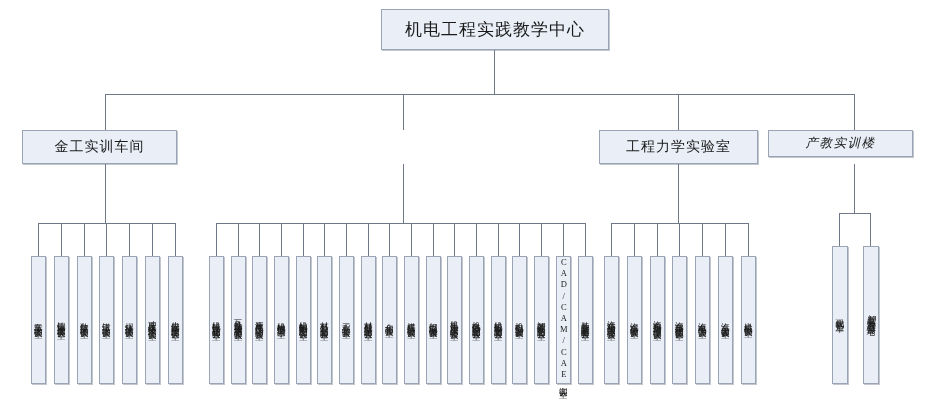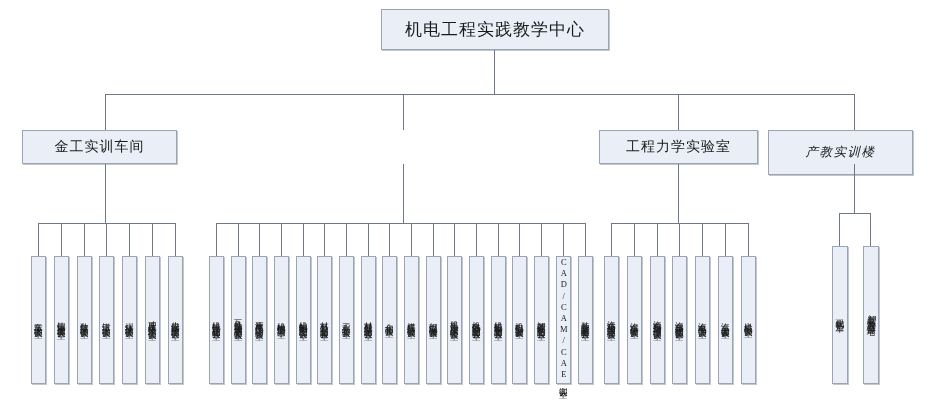--- a/index.html
+++ b/index.html
@@ -96,21 +96,21 @@
 
   <div class="box lvl2" style="left:22px;top:130px;width:155px;height:34px;">
     <span>金工实训车间</span>
   </div>
 
 
   <div class="box lvl2" style="left:599px;top:130px;width:159px;height:34px;">
     <span>工程力学实验室</span>
   </div>
 
-  <div class="box lvl2 italic" style="left:768px;top:130px;width:145px;height:45px;">
+  <div class="box lvl2 italic" style="left:768px;top:130px;width:145px;height:27px;">
     <span>产教实训楼</span>
   </div>
 
   <div class="ln lnv" style="left:105px;top:164px;width:1px;height:59px;"></div>
   <div class="ln lnh" style="left:38px;top:223px;width:137px;height:1px;"></div>
 
   <div class="ln lnv" style="left:38px;top:223px;width:1px;height:33px;"></div>
   <div class="ln lnv" style="left:61px;top:223px;width:1px;height:33px;"></div>
   <div class="ln lnv" style="left:84px;top:223px;width:1px;height:33px;"></div>
   <div class="ln lnv" style="left:106px;top:223px;width:1px;height:33px;"></div>

